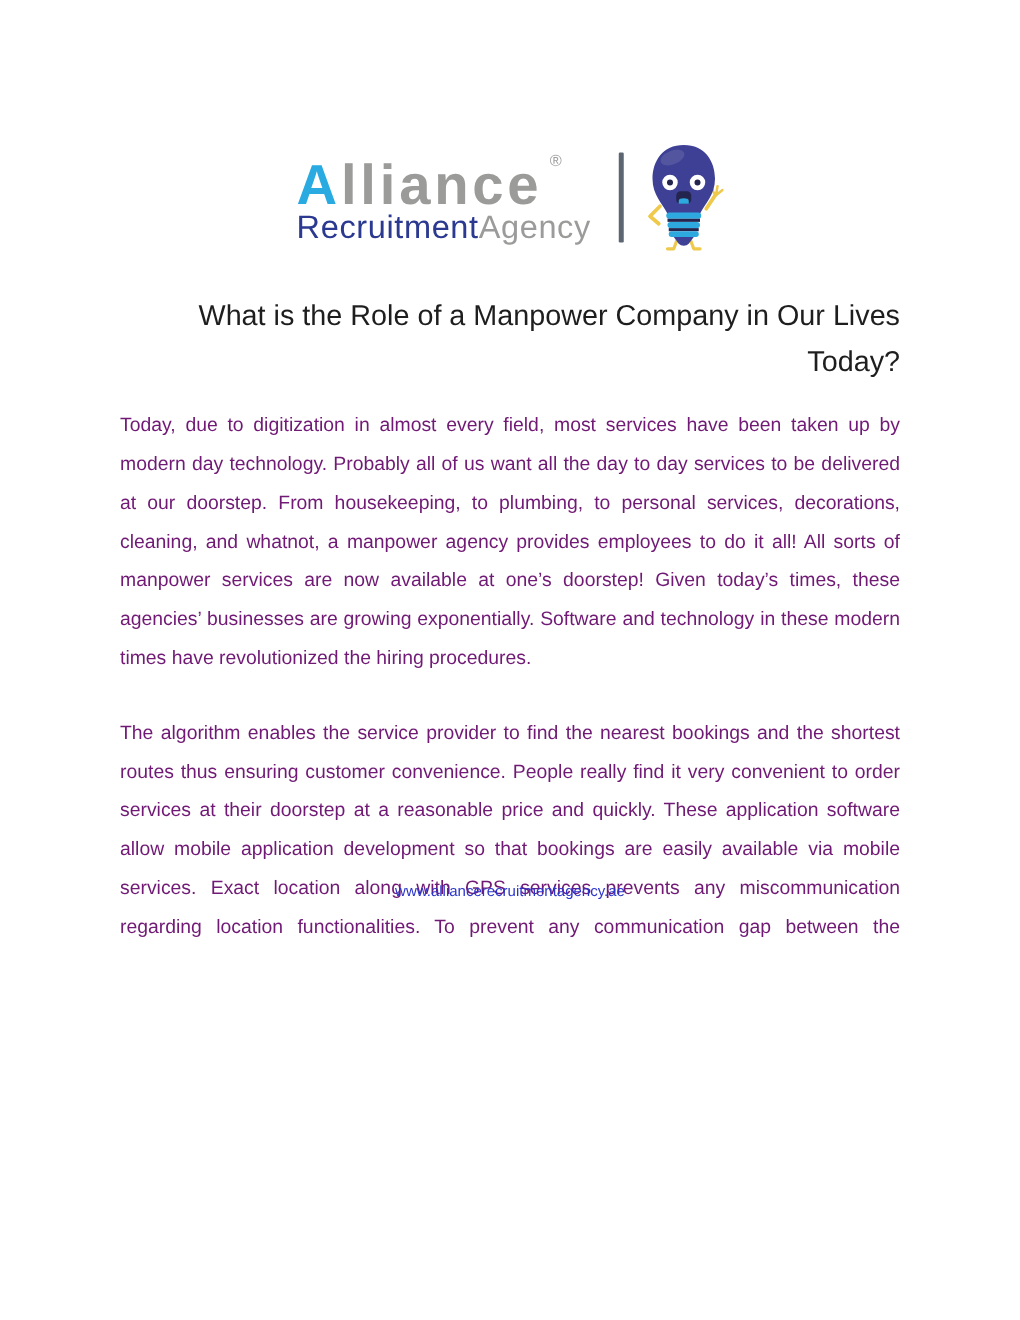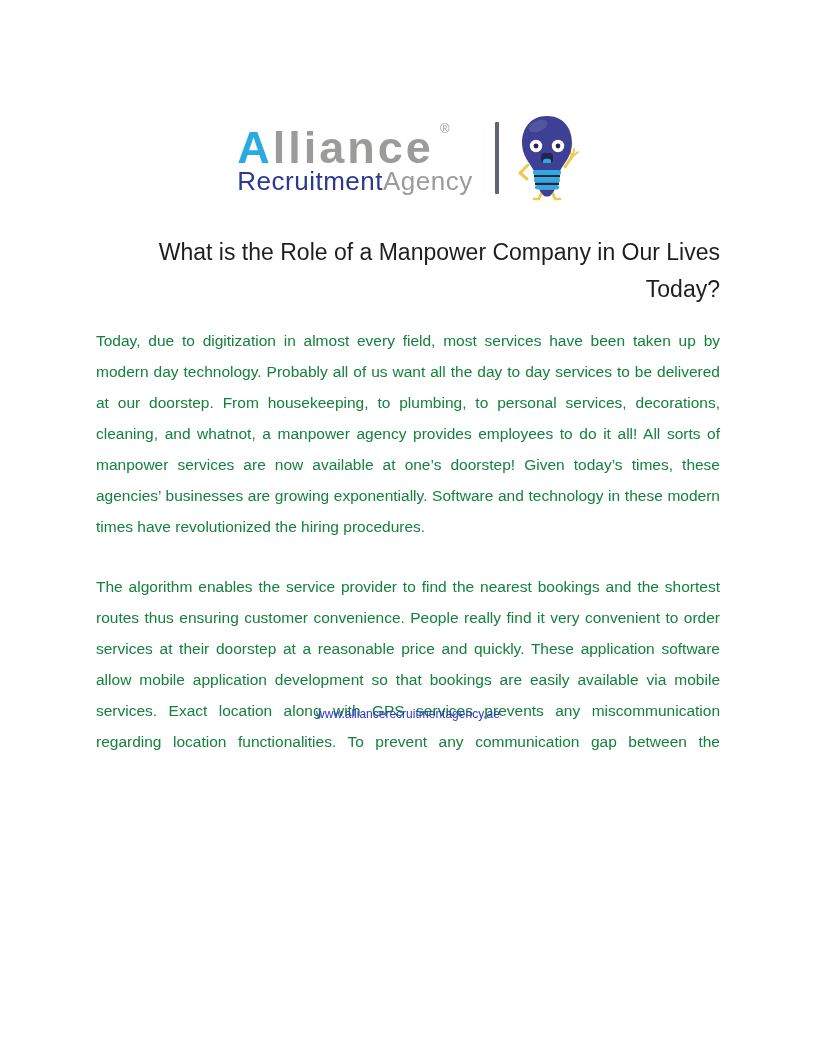--- a/index.html
+++ b/index.html
@@ -70,21 +70,21 @@
     font-size: 23px;
     font-weight: 400;
     line-height: 37px;
     color: #1e1e1e;
     text-align: right;
   }
   .doc-paragraph {
     margin: 17px 0 0 0;
     font-size: 15.5px;
     line-height: 31px;
-    color: #15803d;
+    color: #701a75;
     text-align: justify;
   }
   .doc-paragraph + .doc-paragraph { margin-top: 29px; }
   
   .page-footer {
     position: absolute;
     left: 0;
     right: 0;
     bottom: 42px;
     text-align: center;

